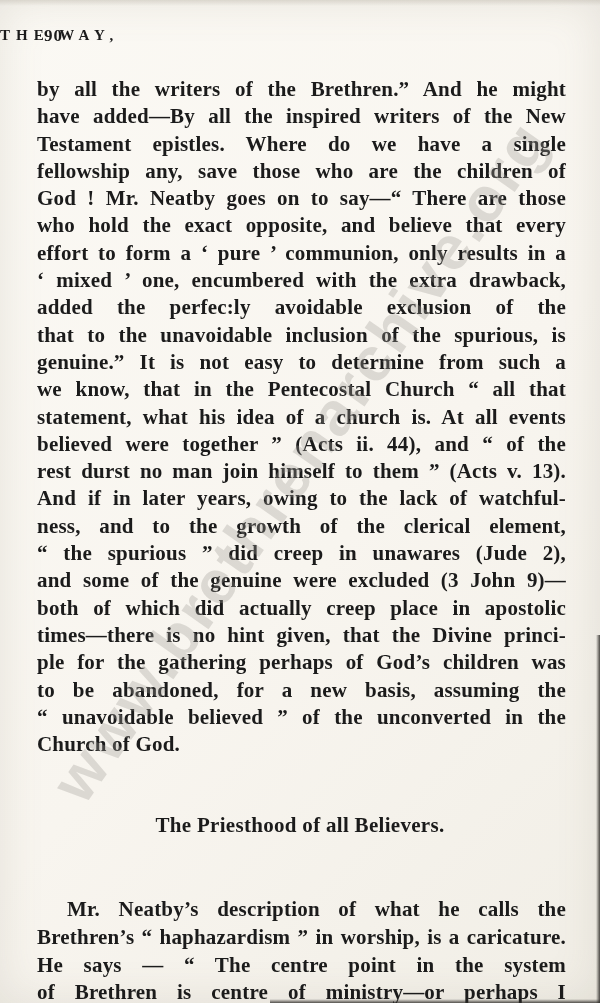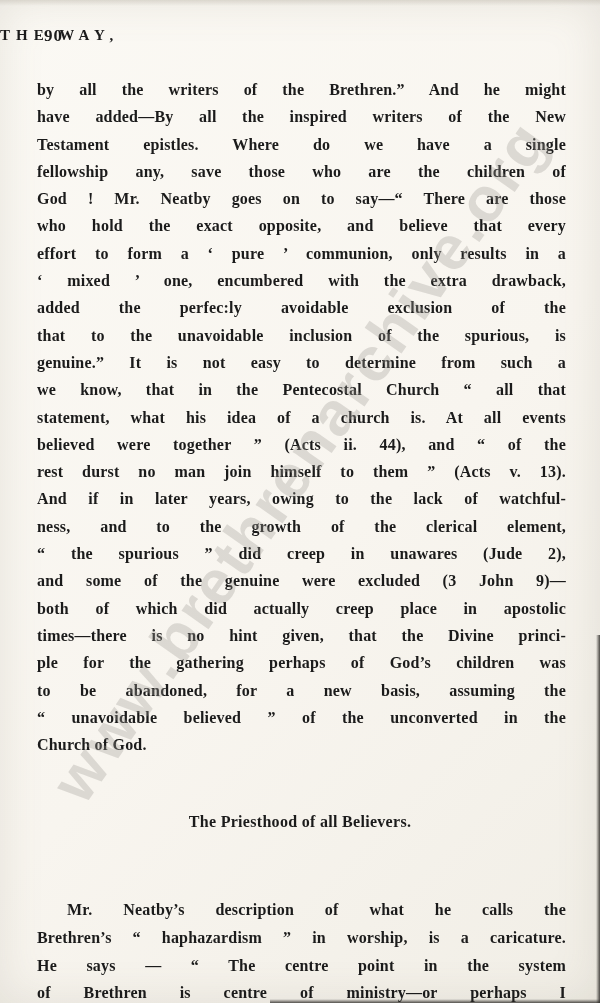--- a/index.html
+++ b/index.html
@@ -21,42 +21,42 @@
     font-size:17px; font-weight:bold; letter-spacing:1px;
   }
   .running-title {
     position:absolute; left:0; top:1px; width:100%;
     font-size:15px; font-weight:bold; letter-spacing:6px;
   }
 
   
   .bodytext {
     position:absolute; left:37px; width:529px;
-    font-size:16px; font-weight:bold;
+    font-size:21px; font-weight:bold;
     letter-spacing:0.2px;
     text-align:justify;
     z-index:2;
   }
   .para1 { top:76px; }
   .para2 { top:896px; }
   .text-line {
     height:27.3px; line-height:27.3px;
     text-align:justify;
     text-align-last:justify;
     white-space:nowrap;
     overflow:hidden;
   }
   .para2 .text-line { height:27.8px; line-height:27.8px; }
   .para1 .text-line.line-last { text-align-last:left; }
   .para2 .text-line:first-child { text-indent:30px; }
 
   .section-heading {
     position:absolute; top:813px; left:0; width:100%;
     margin:0; text-align:center;
-    font-size:16px; font-weight:bold; letter-spacing:0.3px;
+    font-size:21px; font-weight:bold; letter-spacing:0.3px;
     z-index:2;
   }
 
   
   .watermark {
     position:absolute; top:46%; left:50%;
     transform:translate(-50%,-50%) rotate(-55deg);
     font-family:"Liberation Sans", "DejaVu Sans", sans-serif;
     font-size:62px; font-weight:bold;
     letter-spacing:3px;

